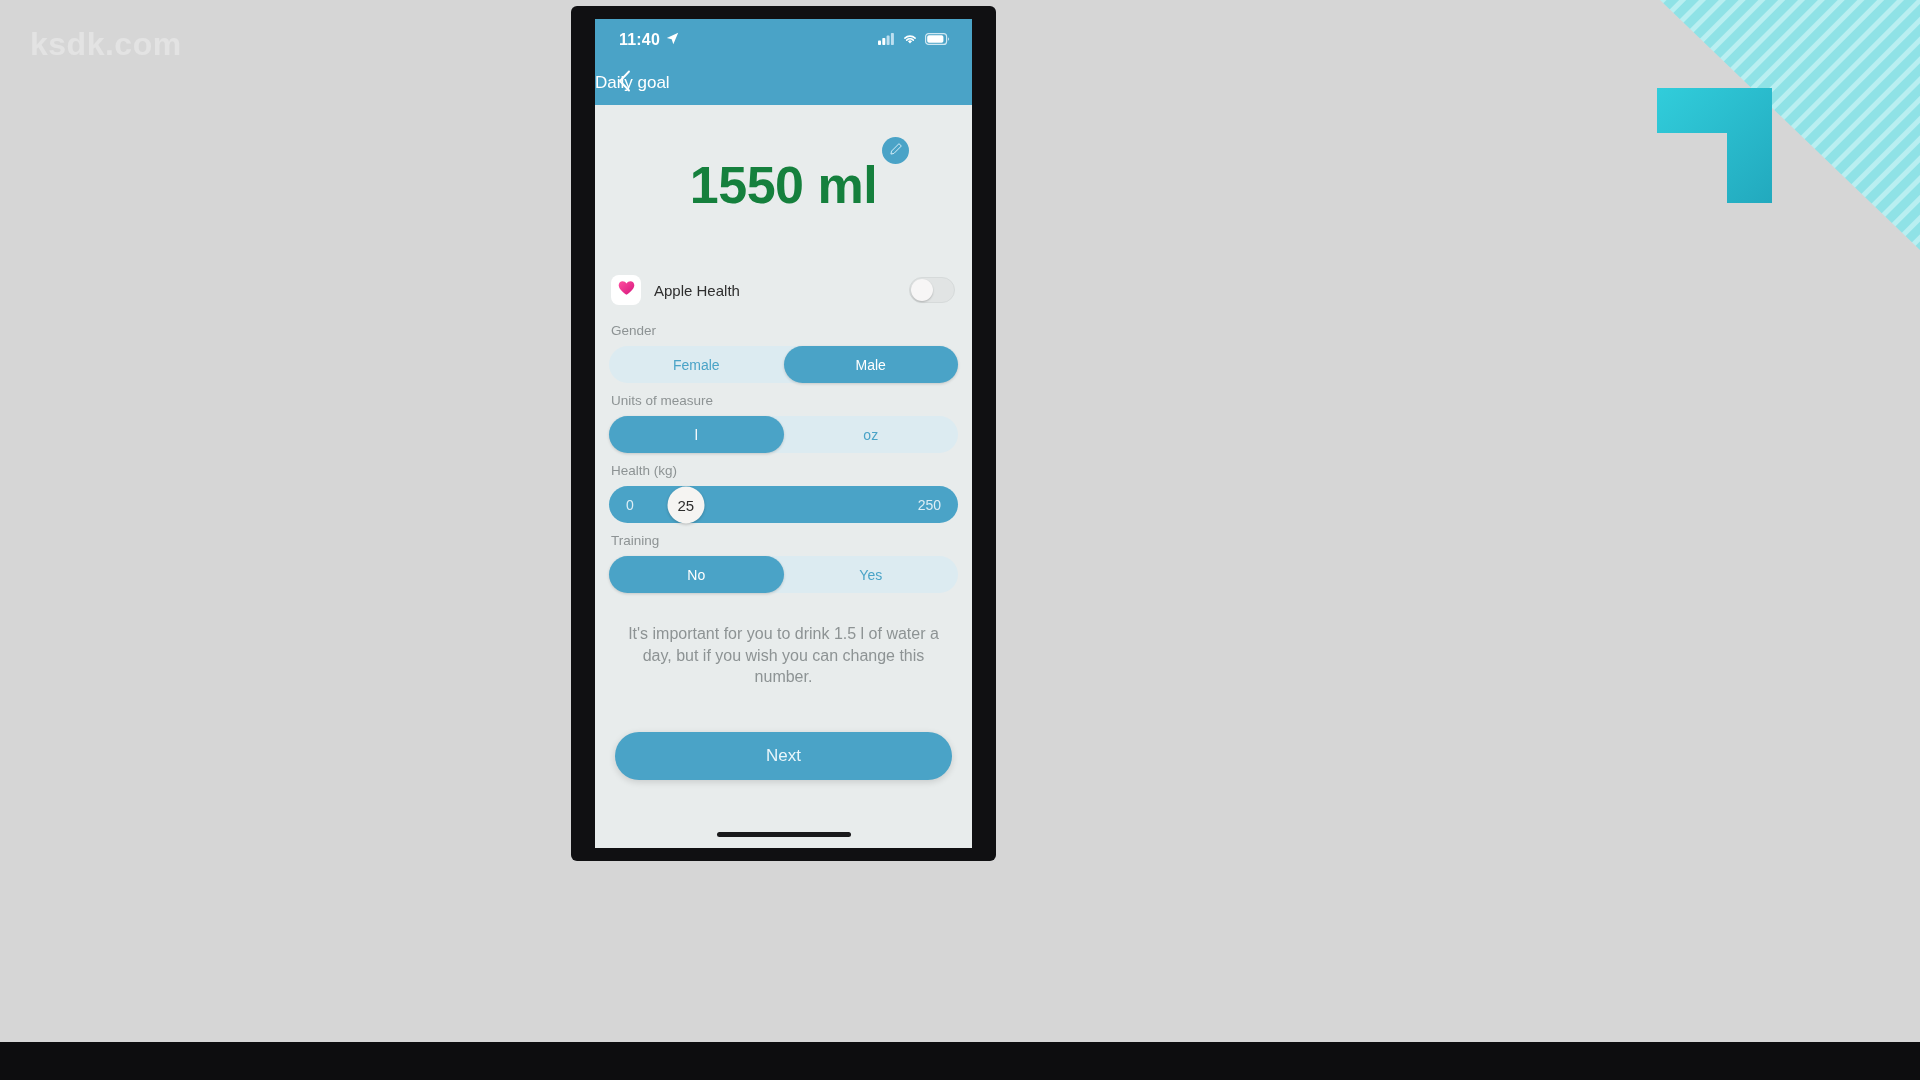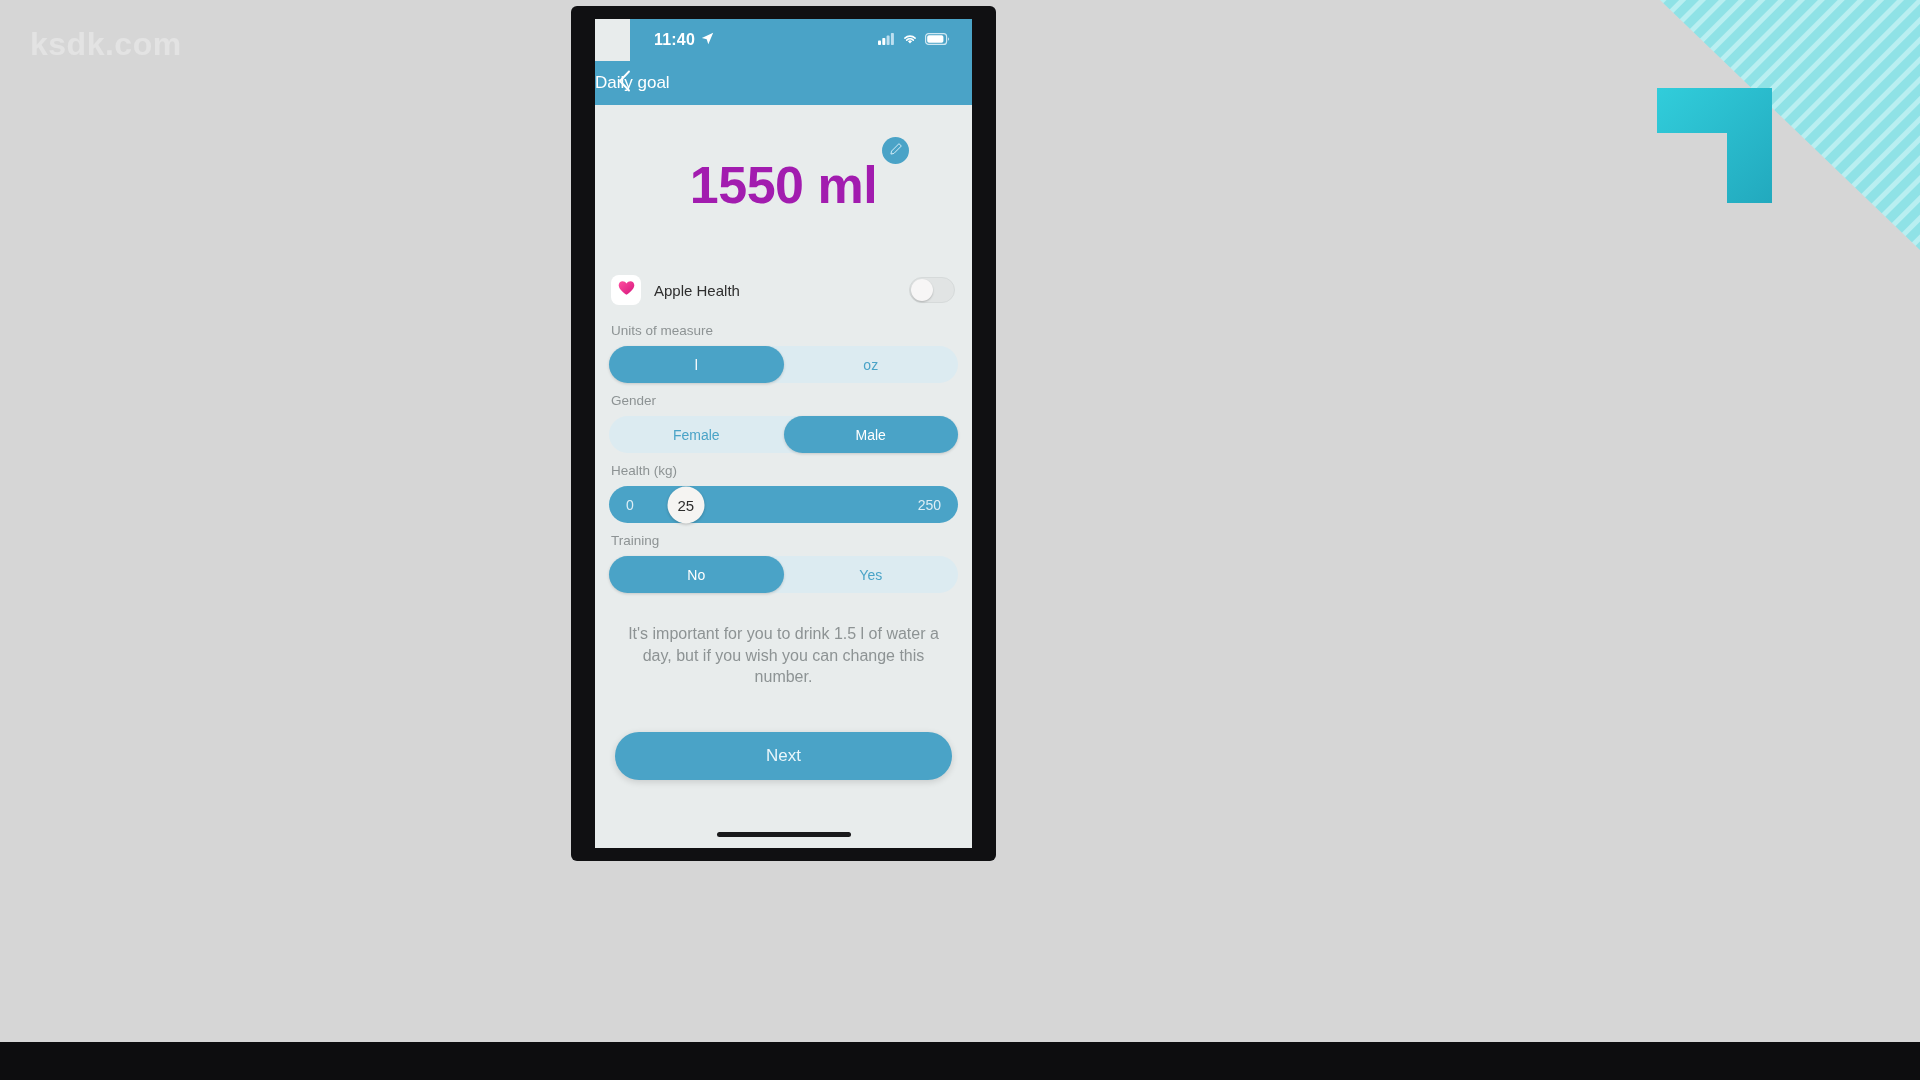--- a/index.html
+++ b/index.html
@@ -68,21 +68,20 @@
 
   
   .statusbar {
     height: 42px;
     background: #4aa3c7;
     display: flex;
     align-items: center;
     justify-content: space-between;
     padding: 0 22px 0 24px;
     flex: 0 0 auto;
-    margin-left: 35px;
   }
   .status-left {
     display: flex; align-items: center; gap: 6px;
     color: #ffffff; font-size: 16px; font-weight: bold;
     letter-spacing: 0.2px;
   }
   .loc-arrow { display: block; }
   .status-right { display: flex; align-items: center; gap: 7px; }
 
   
@@ -125,21 +124,21 @@
     position: relative;
     height: 160px;
     display: flex;
     align-items: center;
     justify-content: center;
   }
   .goal-inner { position: relative; display: inline-block; }
   .goal-value {
     font-size: 52px;
     font-weight: bold;
-    color: #a21caf;
+    color: #15803d;
     letter-spacing: -0.5px;
     line-height: 1;
   }
   .edit-badge {
     position: absolute;
     right: -32px; top: -22px;
     width: 27px; height: 27px;
     border-radius: 50%;
     background: #4aa3c7;
     display: flex; align-items: center; justify-content: center;
@@ -401,32 +400,32 @@
             </svg>
           </span>
         </div>
         <div class="health-label">Apple Health</div>
         <div class="toggle">
           <div class="knob"></div>
         </div>
       </div>
 
       <div class="group">
+        <div class="group-label">Gender</div>
+        <div class="segmented">
+          <div class="seg">Female</div>
+          <div class="seg active">Male</div>
+        </div>
+      </div>
+
+      <div class="group">
         <div class="group-label">Units of measure</div>
         <div class="segmented">
           <div class="seg active">l</div>
           <div class="seg">oz</div>
-        </div>
-      </div>
-
-      <div class="group">
-        <div class="group-label">Gender</div>
-        <div class="segmented">
-          <div class="seg">Female</div>
-          <div class="seg active">Male</div>
         </div>
       </div>
 
       <div class="group">
         <div class="group-label">Health (kg)</div>
         <div class="slider">
           <span class="slider-min">0</span>
           <span class="slider-max">250</span>
           <div class="slider-knob" id="weight-knob" style="left: 22%;">25</div>
         </div>

